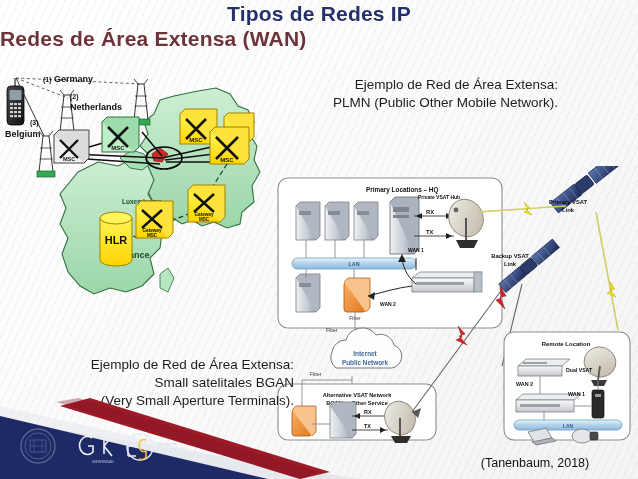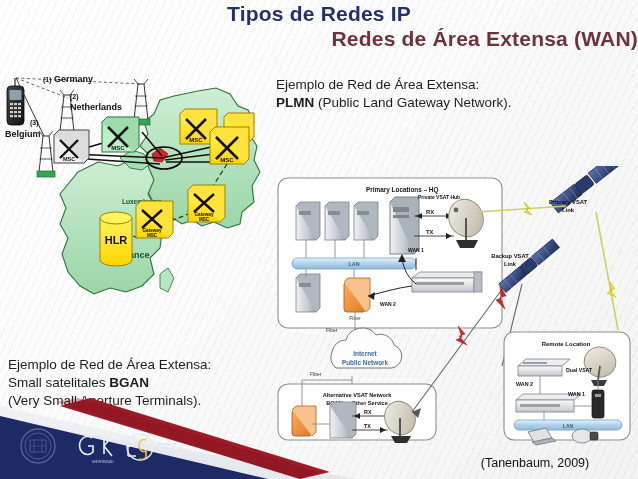--- a/index.html
+++ b/index.html
@@ -22,35 +22,35 @@
   .layer{position:absolute;}
 
   
   #title1{
     top:2px;left:0;width:638px;text-align:center;
     font-size:21px;font-weight:bold;color:#25306b;
     letter-spacing:.2px;
     text-shadow:0 1px 0 rgba(255,255,255,.9);
   }
   #title2{
-    top:27px;left:0;width:638px;text-align:right;
+    top:27px;left:0;width:638px;text-align:left;
     font-size:21px;font-weight:bold;color:#6d3339;
     letter-spacing:.2px;
     text-shadow:0 1px 0 rgba(255,255,255,.9);
   }
 
   
   .caption{
-    color:#1c1c1c;text-align:left;line-height:1.33;
+    color:#1c1c1c;text-align:right;line-height:1.33;
     font-size:13.5px;
     text-shadow:0 1px 0 rgba(255,255,255,.85);
   }
   #capPLMN{top:76px;left:276px;width:282px;}
   #capVSAT{top:356px;left:8px;width:286px;}
-  .caption b{font-weight:bold;}
+  .caption b{font-weight:normal;}
 
   
   #citation{
     top:456px;left:440px;width:190px;text-align:center;
     font-size:12.5px;color:#111;
   }
 
   
   #footer{left:0;top:398px;width:638px;height:81px;overflow:hidden;}
   #footer svg{display:block;}
@@ -504,30 +504,30 @@
   </g>
   <g>
     <ellipse cx="316" cy="270" rx="10" ry="7" fill="#e4e6ea" stroke="#777" stroke-width="0.8"></ellipse>
     <rect x="324" y="266" width="8" height="8" rx="1.5" fill="#4a4a4a" stroke="#222" stroke-width="0.6"></rect>
   </g>
 </svg>
 </div>
 
 <div class="layer caption" id="capPLMN">
   <div>Ejemplo de Red de Área Extensa:</div>
-  <div><b>PLMN</b><span> (Public Land Gateway Network).</span></div>
+  <div><b>PLMN</b><span> (Public Other Mobile Network).</span></div>
 </div>
 
 <div class="layer caption" id="capVSAT">
   <div>Ejemplo de Red de Área Extensa:</div>
   <div><span>Small satelitales </span><b>BGAN</b></div>
   <div>(Very Small Aperture Terminals).</div>
 </div>
 
-<div class="layer" id="citation">(Tanenbaum, 2009)</div>
+<div class="layer" id="citation">(Tanenbaum, 2018)</div>
 
 <div class="layer" id="footer">
 <svg width="638" height="81" viewBox="0 0 638 81" xmlns="http://www.w3.org/2000/svg">
 
   <polygon points="0,22 360,81 0,81" fill="#d9dde4" opacity="0.55"></polygon>
   <polygon points="0,8 320,81 0,81" fill="#e6e9ee" opacity="0.6"></polygon>
 
   <polygon points="0,18 268,81 0,81" fill="#1d2a66"></polygon>
 
   <polygon points="90,0 330,74 300,81 60,8" fill="#9e1b28"></polygon>

